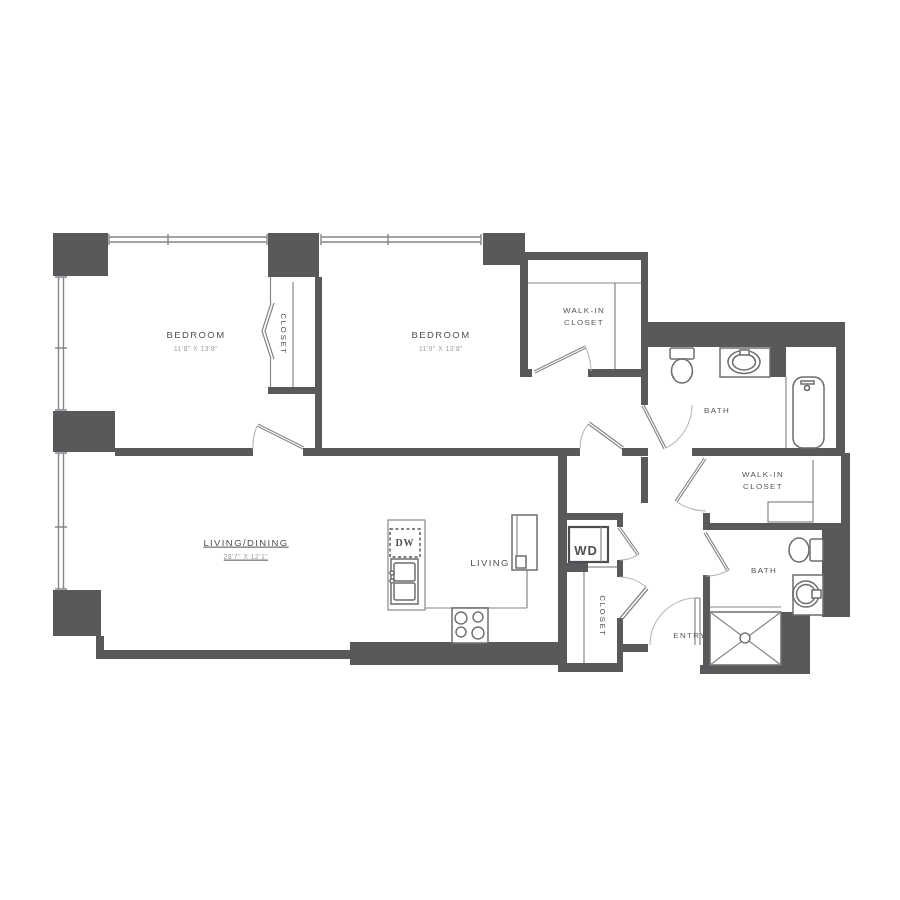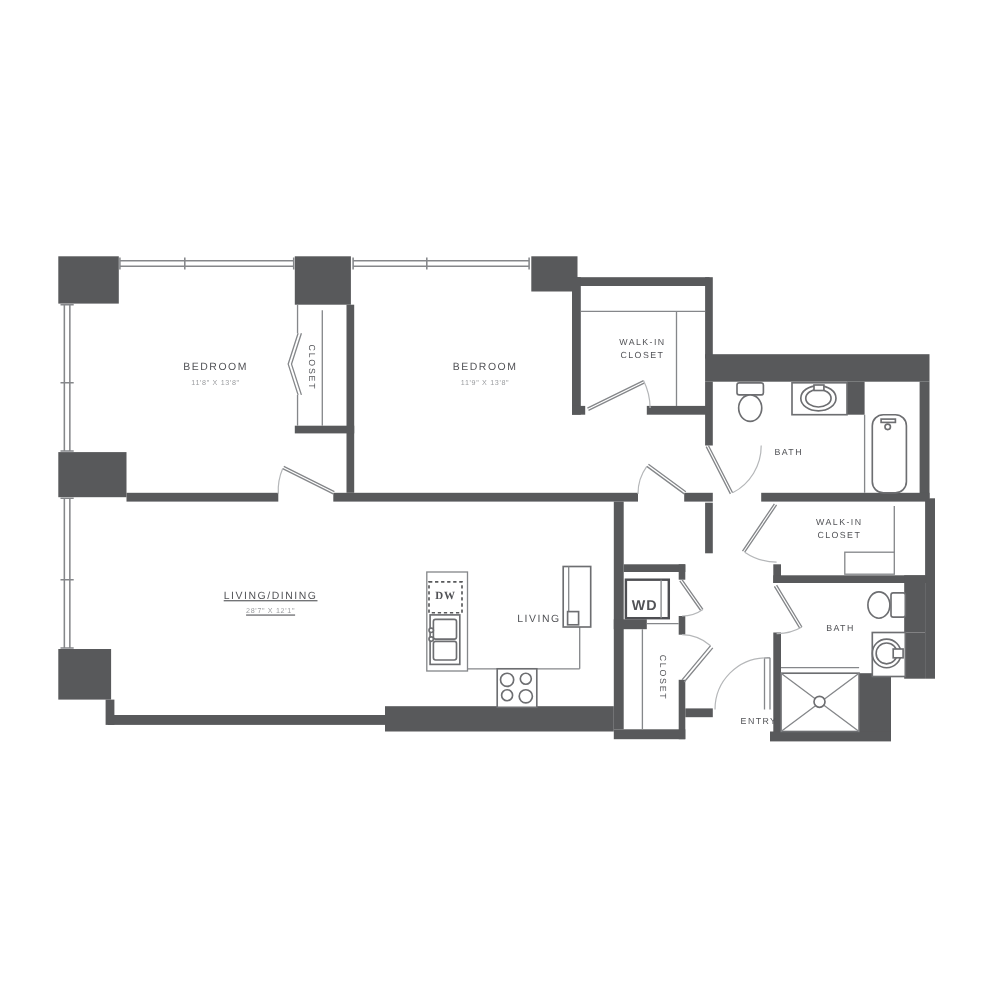--- a/index.html
+++ b/index.html
@@ -184,18 +184,18 @@
 CLOSET</div>
 
   <div class="lbl small" style="left:717px;top:411px;">BATH</div>
 
   <div class="lbl small" style="left:764px;top:571px;">BATH</div>
 
   <div class="lbl vert" style="left:283px;top:334px;">CLOSET</div>
 
   <div class="lbl vert" style="left:602px;top:616px;">CLOSET</div>
 
-  <div class="lbl small" style="left:674px;top:656px;padding-left:32px;">ENTRY</div>
+  <div class="lbl small" style="left:674px;top:636px;padding-left:32px;">ENTRY</div>
 
   <div class="lbl bold dwt" style="left:405px;top:543px;">DW</div>
 
   <div class="lbl bold wdt" style="left:586px;top:551px;">WD</div>
 </div>
 
 </body></html>

